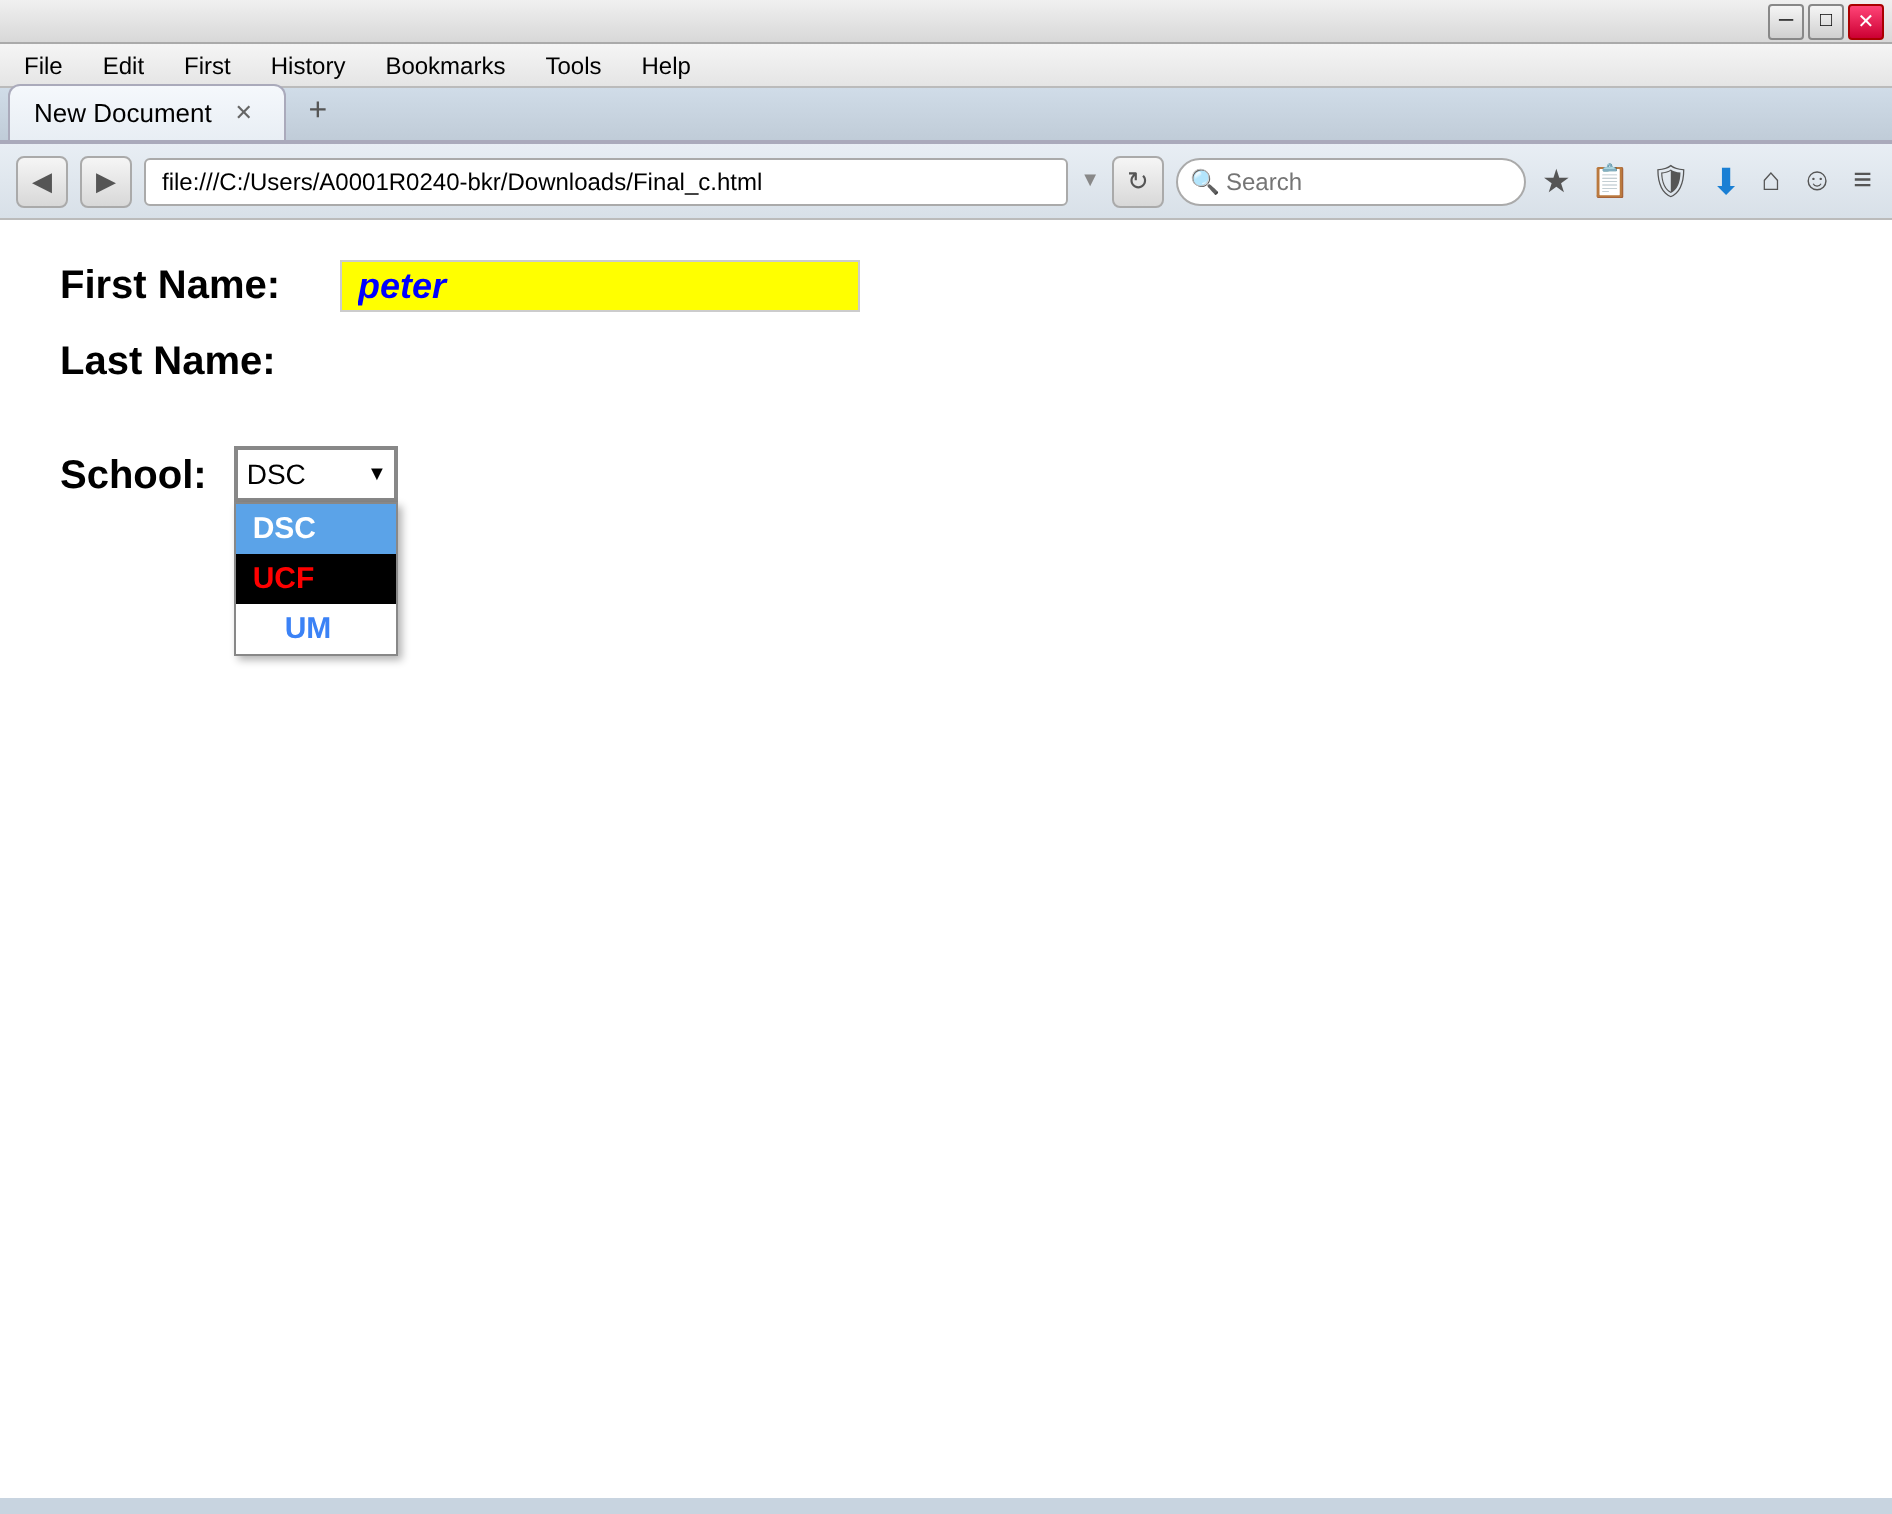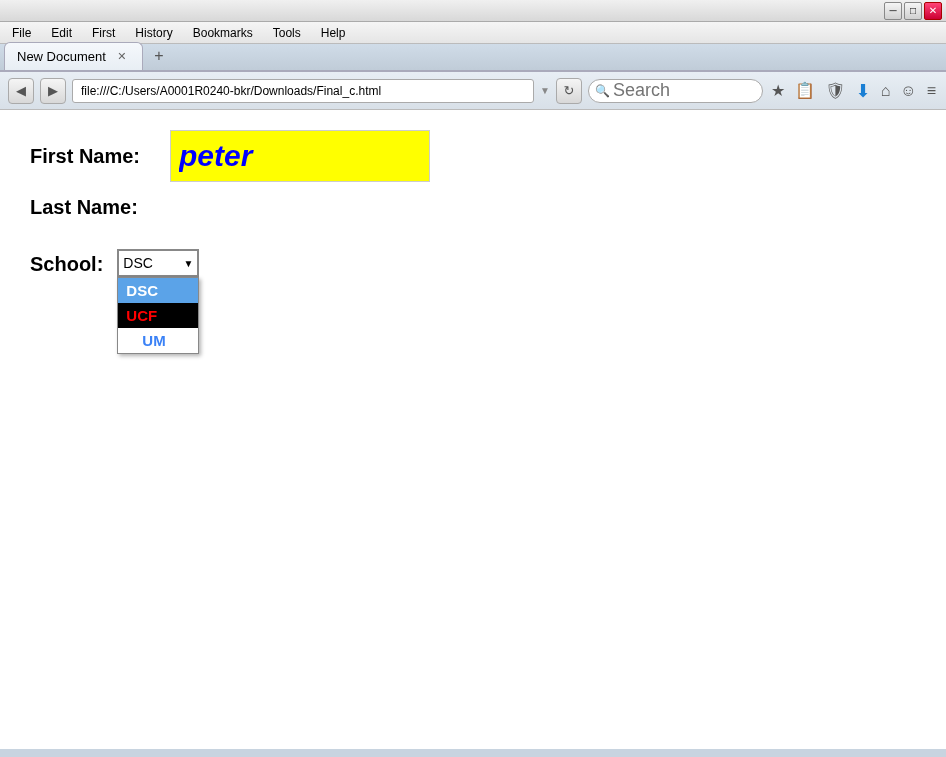--- a/index.html
+++ b/index.html
@@ -108,21 +108,21 @@
     }
     .url-arrow {
       font-size: 10px; color: #888; cursor: pointer;
     }
     .search-bar {
       width: 175px;
       height: 24px;
       border: 1px solid #aaa;
       border-radius: 12px;
       padding: 0 10px 0 24px;
-      font-size: 18px;
+      font-size: 12px;
       background: white;
     }
     .search-wrap {
       position: relative;
       display: flex;
       align-items: center;
     }
     .search-icon-inner {
       position: absolute;
       left: 7px;
@@ -160,26 +160,26 @@
     .form-label {
       font-size: 20px;
       font-weight: bold;
       color: black;
       min-width: 140px;
     }
     .form-input {
       background: yellow;
       border: 1px solid #ccc;
       padding: 4px 8px;
-      font-size: 30px;
+      font-size: 18px;
       font-style: italic;
       font-weight: bold;
       color: blue;
       width: 260px;
-      height: 52px;
+      height: 26px;
     }
 
     .school-row {
       display: flex;
       align-items: flex-start;
       margin-top: 30px;
       position: relative;
     }
     .school-label {
       font-size: 20px;

